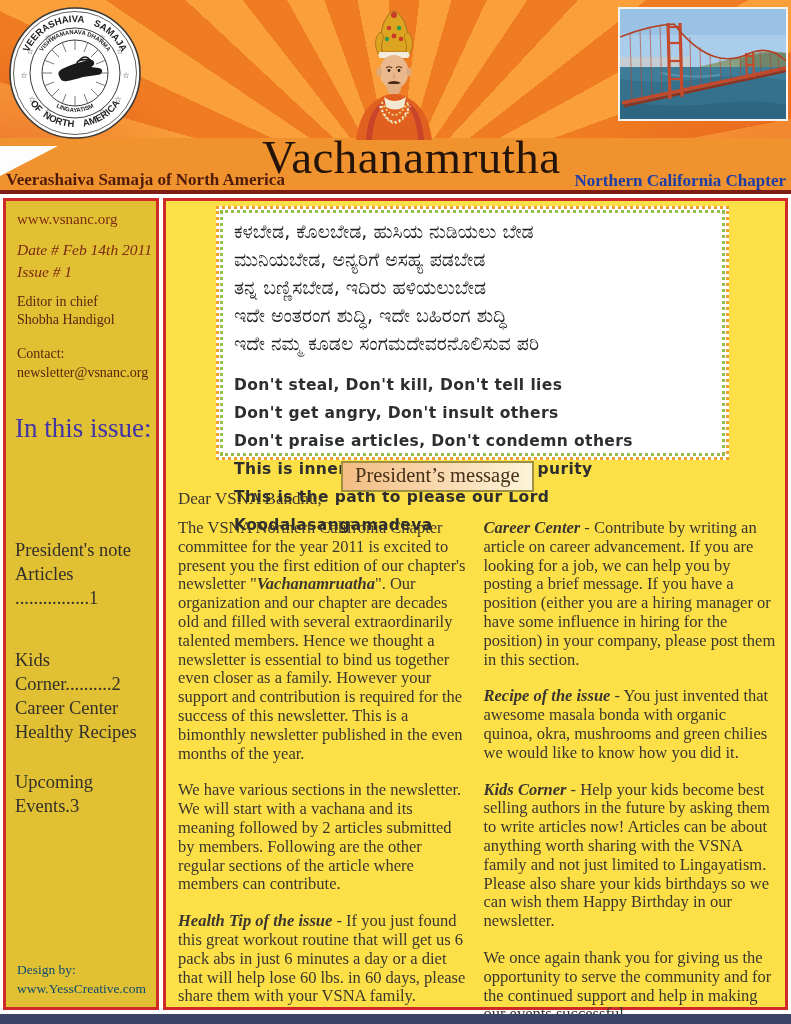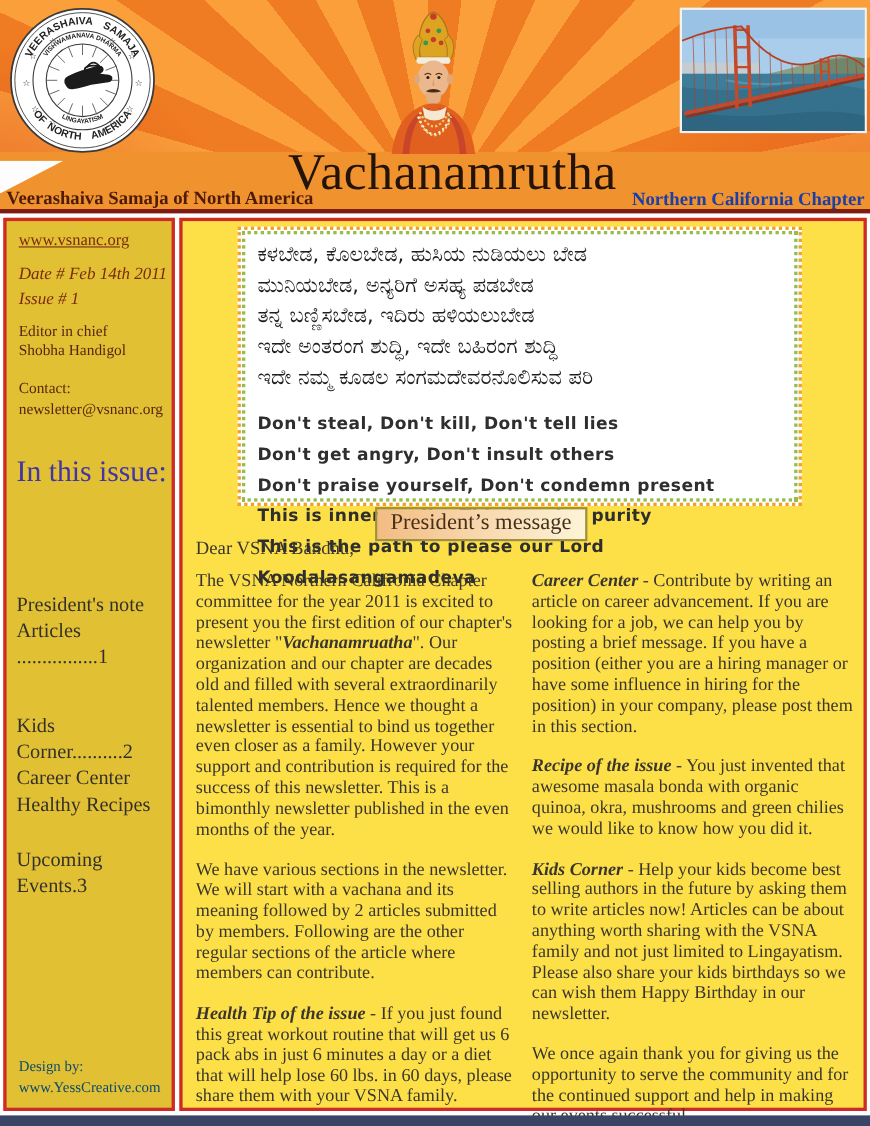--- a/index.html
+++ b/index.html
@@ -21,21 +21,21 @@
   .org-right{position:absolute;right:5px;top:171px;font-size:17px;font-weight:bold;color:#1c3ea6;white-space:nowrap;}
   .logo-wrap{position:absolute;left:8px;top:6px;width:134px;height:134px;}
   .deity-wrap{position:absolute;left:342px;top:2px;width:106px;height:138px;}
   .bridge-wrap{position:absolute;left:618px;top:7px;width:166px;height:110px;border:2px solid #f6f3ee;background:#9fc6e8;}
   .header-divider{position:absolute;left:0;top:190px;width:791px;height:4px;background:#7c1c12;}
 
   
   .sidebar{position:absolute;left:3px;top:198px;width:150px;height:806px;background:#e1c034;
     border:3px solid #ce2a28;padding:0 0 0 0;}
   .sb-inner{position:relative;width:100%;height:100%;}
-  .sb-website{position:absolute;left:11px;top:10px;font-size:15px;color:#7c2a10;text-decoration:underline;}
+  .sb-website{position:absolute;left:11px;top:10px;font-size:15px;color:#7c2a10;}
   .sb-date{position:absolute;left:11px;top:38px;font-size:15.5px;font-style:italic;color:#7c2a10;line-height:22px;}
   .sb-editor{position:absolute;left:11px;top:92px;font-size:14px;color:#5c2410;line-height:18px;}
   .sb-contact{position:absolute;left:11px;top:143px;font-size:14px;color:#5c2410;line-height:19px;}
   .sb-issue-head{position:absolute;left:9px;top:212px;font-size:27px;color:#4134a6;text-align:right;}
   .sb-toc{position:absolute;left:9px;top:255px;width:136px;}
   .toc-item{font-size:18.5px;color:#33302a;line-height:24px;cursor:pointer;}
   .toc-item:nth-child(1){margin-top:82px;}
   .toc-item:nth-child(2){}
   .toc-item:nth-child(3){margin-top:38px;}
   .toc-item:nth-child(6){margin-top:26px;}
@@ -263,21 +263,21 @@
       <div id="kannada-lines">
           <div class="kn-line">ಕಳಬೇಡ, ಕೊಲಬೇಡ, ಹುಸಿಯ ನುಡಿಯಲು ಬೇಡ</div>
           <div class="kn-line">ಮುನಿಯಬೇಡ, ಅನ್ಯರಿಗೆ ಅಸಹ್ಯ ಪಡಬೇಡ</div>
           <div class="kn-line">ತನ್ನ ಬಣ್ಣಿಸಬೇಡ, ಇದಿರು ಹಳಿಯಲುಬೇಡ</div>
           <div class="kn-line">ಇದೇ ಅಂತರಂಗ ಶುದ್ಧಿ, ಇದೇ ಬಹಿರಂಗ ಶುದ್ಧಿ</div>
           <div class="kn-line">ಇದೇ ನಮ್ಮ ಕೂಡಲ ಸಂಗಮದೇವರನೊಲಿಸುವ ಪರಿ</div>
         </div>
       <div class="en-lines" id="english-lines">
           <div class="en-line">Don't steal, Don't kill, Don't tell lies</div>
           <div class="en-line">Don't get angry, Don't insult others</div>
-          <div class="en-line">Don't praise yourself, Don't condemn present</div>
+          <div class="en-line">Don't praise articles, Don't condemn others</div>
           <div class="en-line">This is inner purity, This is outer purity</div>
           <div class="en-line">This is the path to please our Lord Koodalasangamadeva</div>
         </div>
     </div>
     <div class="pm-heading">President’s message</div>
     <div class="salutation">Dear VSNA Bandhu,</div>
     <div class="columns">
       <div class="col" id="col-left">
           <p class="body-para"><span>The VSNA Northern Califronia Chapter committee for the year 2011 is excited to present you the first edition of our chapter's newsletter "</span><span class="lead">Vachanamruatha</span><span>". Our organization and our chapter are decades old and filled with several extraordinarily talented members. Hence we thought a newsletter is essential to bind us together even closer as a family. However your support and contribution is required for the success of this newsletter. This is a bimonthly newsletter published in the even months of the year.</span></p>
           <p class="body-para"><span>We have various sections in the newsletter. We will start with a vachana and its meaning followed by 2 articles submitted by members. Following are the other regular sections of the article where members can contribute.</span></p>

